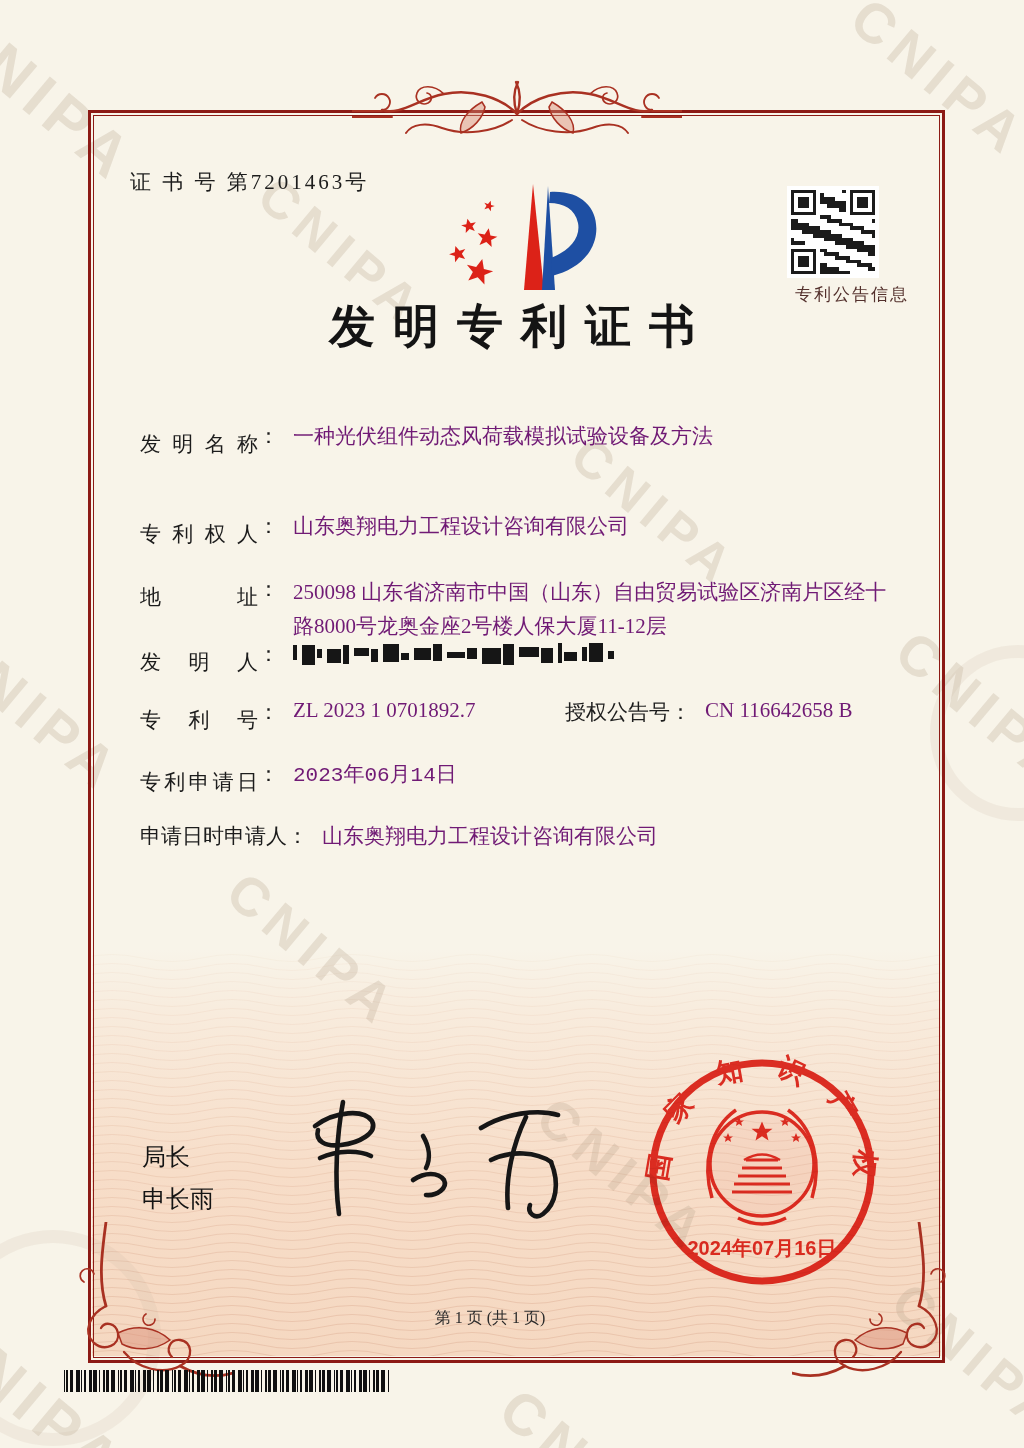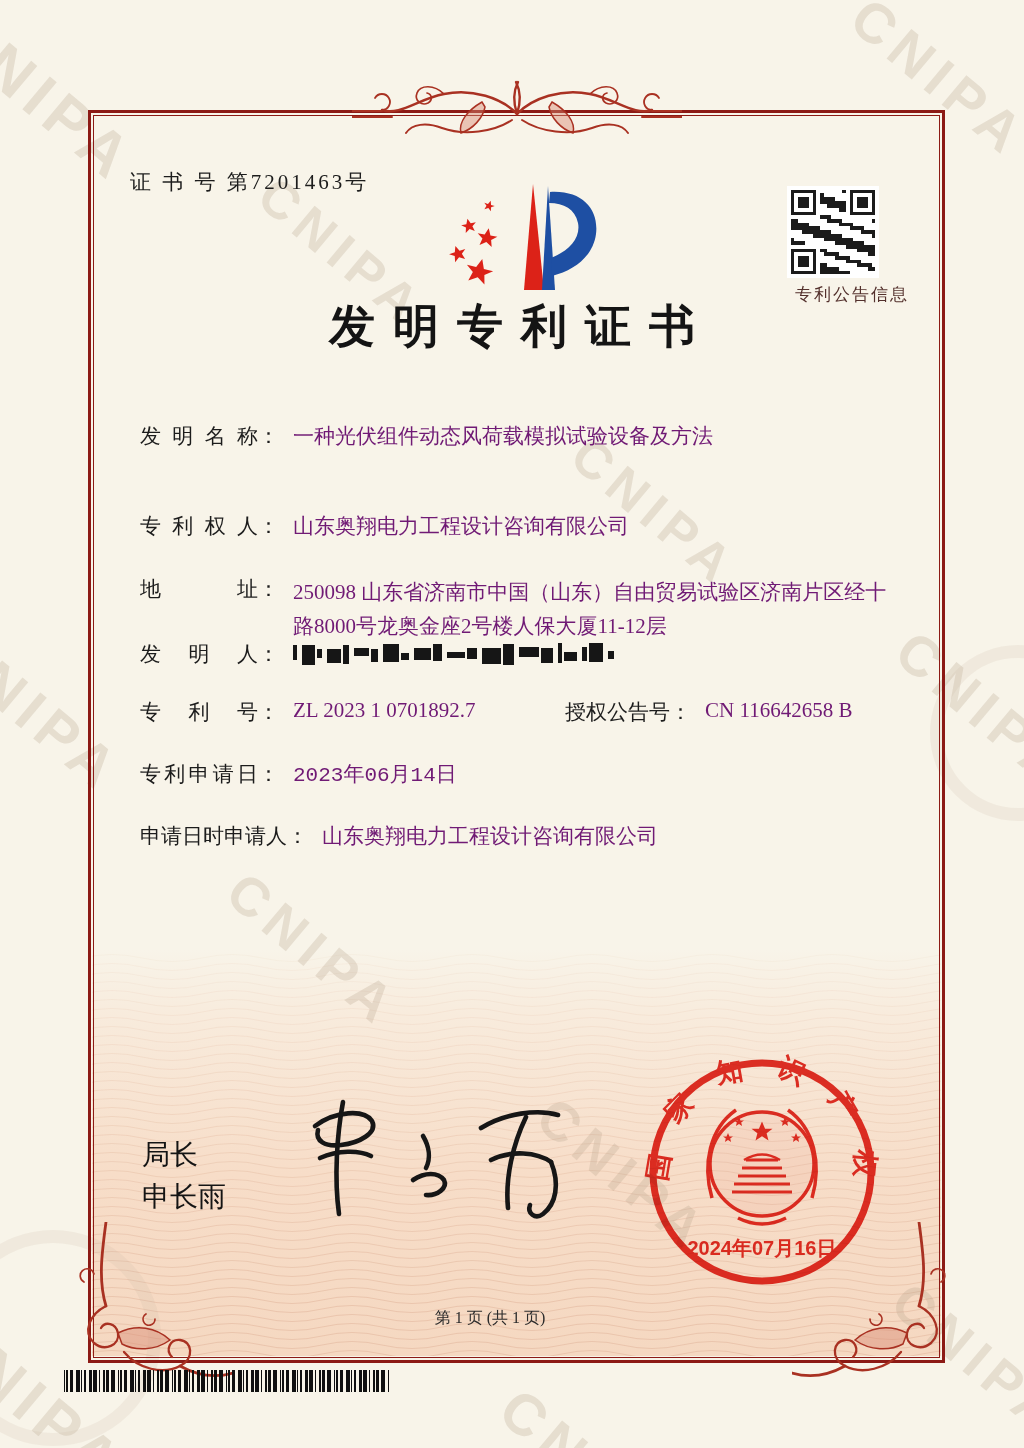--- a/index.html
+++ b/index.html
@@ -22,34 +22,34 @@
   .flourish{position:absolute;z-index:4;pointer-events:none;}
   
   .abs{position:absolute;z-index:5;}
   #cert-no{left:130px;top:168px;font-size:21px;letter-spacing:3px;}
   #logo{left:445px;top:176px;}
   #qr{left:787px;top:186px;}
   #qr-label{left:777px;top:283px;width:150px;text-align:center;font-size:17px;letter-spacing:2px;color:#53302c;}
   #title{left:0;top:296px;width:1024px;text-align:center;font-size:46px;font-weight:700;
          letter-spacing:18px;text-indent:18px;color:#141414;}
   .row{left:140px;width:790px;font-size:21px;}
-  .jlabel{display:inline-block;width:118px;text-align:justify;text-align-last:justify;vertical-align:top;}
+  .jlabel{display:inline-block;width:118px;text-align:justify;text-align-last:justify;vertical-align:top;margin-top:8px;}
   .colon{margin-right:14px;vertical-align:top;}
   .val{vertical-align:top;color:#701a75;}
   .rcell{position:absolute;left:425px;top:0;}
   #row-name{top:422px;} #row-patentee{top:512px;}
   #row-address{top:575px;} #row-address .val{display:inline-block;width:598px;line-height:34px;}
   #row-inventor{top:640px;} #row-patno{top:698px;} #row-dates{top:760px;font-family:Liberation Mono, monospace;}
   #row-applicant{top:822px;} #row-inventor2{top:883px;}
   .redact{display:inline-flex;align-items:center;height:26px;vertical-align:top;margin-top:1px;}
   .redact i{display:inline-block;background:#161616;}
   #legal{left:118px;top:974px;width:792px;font-size:18.5px;line-height:34px;
          text-align:justify;text-indent:2em;color:#33302c;z-index:5;}
-  #director{left:142px;top:1136px;font-family:Liberation Mono, monospace;
-            font-size:28px;line-height:42px;color:#141414;}
+  #director{left:142px;top:1136px;font-family:Liberation Sans, sans-serif;
+            font-size:24px;line-height:42px;color:#141414;}
   #signature{left:285px;top:1082px;}
   #seal{left:642px;top:1052px;mix-blend-mode:multiply;opacity:.94;z-index:6;}
   #footer{left:0;top:1308px;width:980px;text-align:center;font-size:16px;color:#2b2b2b;}
   #barcode{left:64px;top:1370px;z-index:5;}
 </style>
 </head>
 <body>
 
 <div id="page">
 

